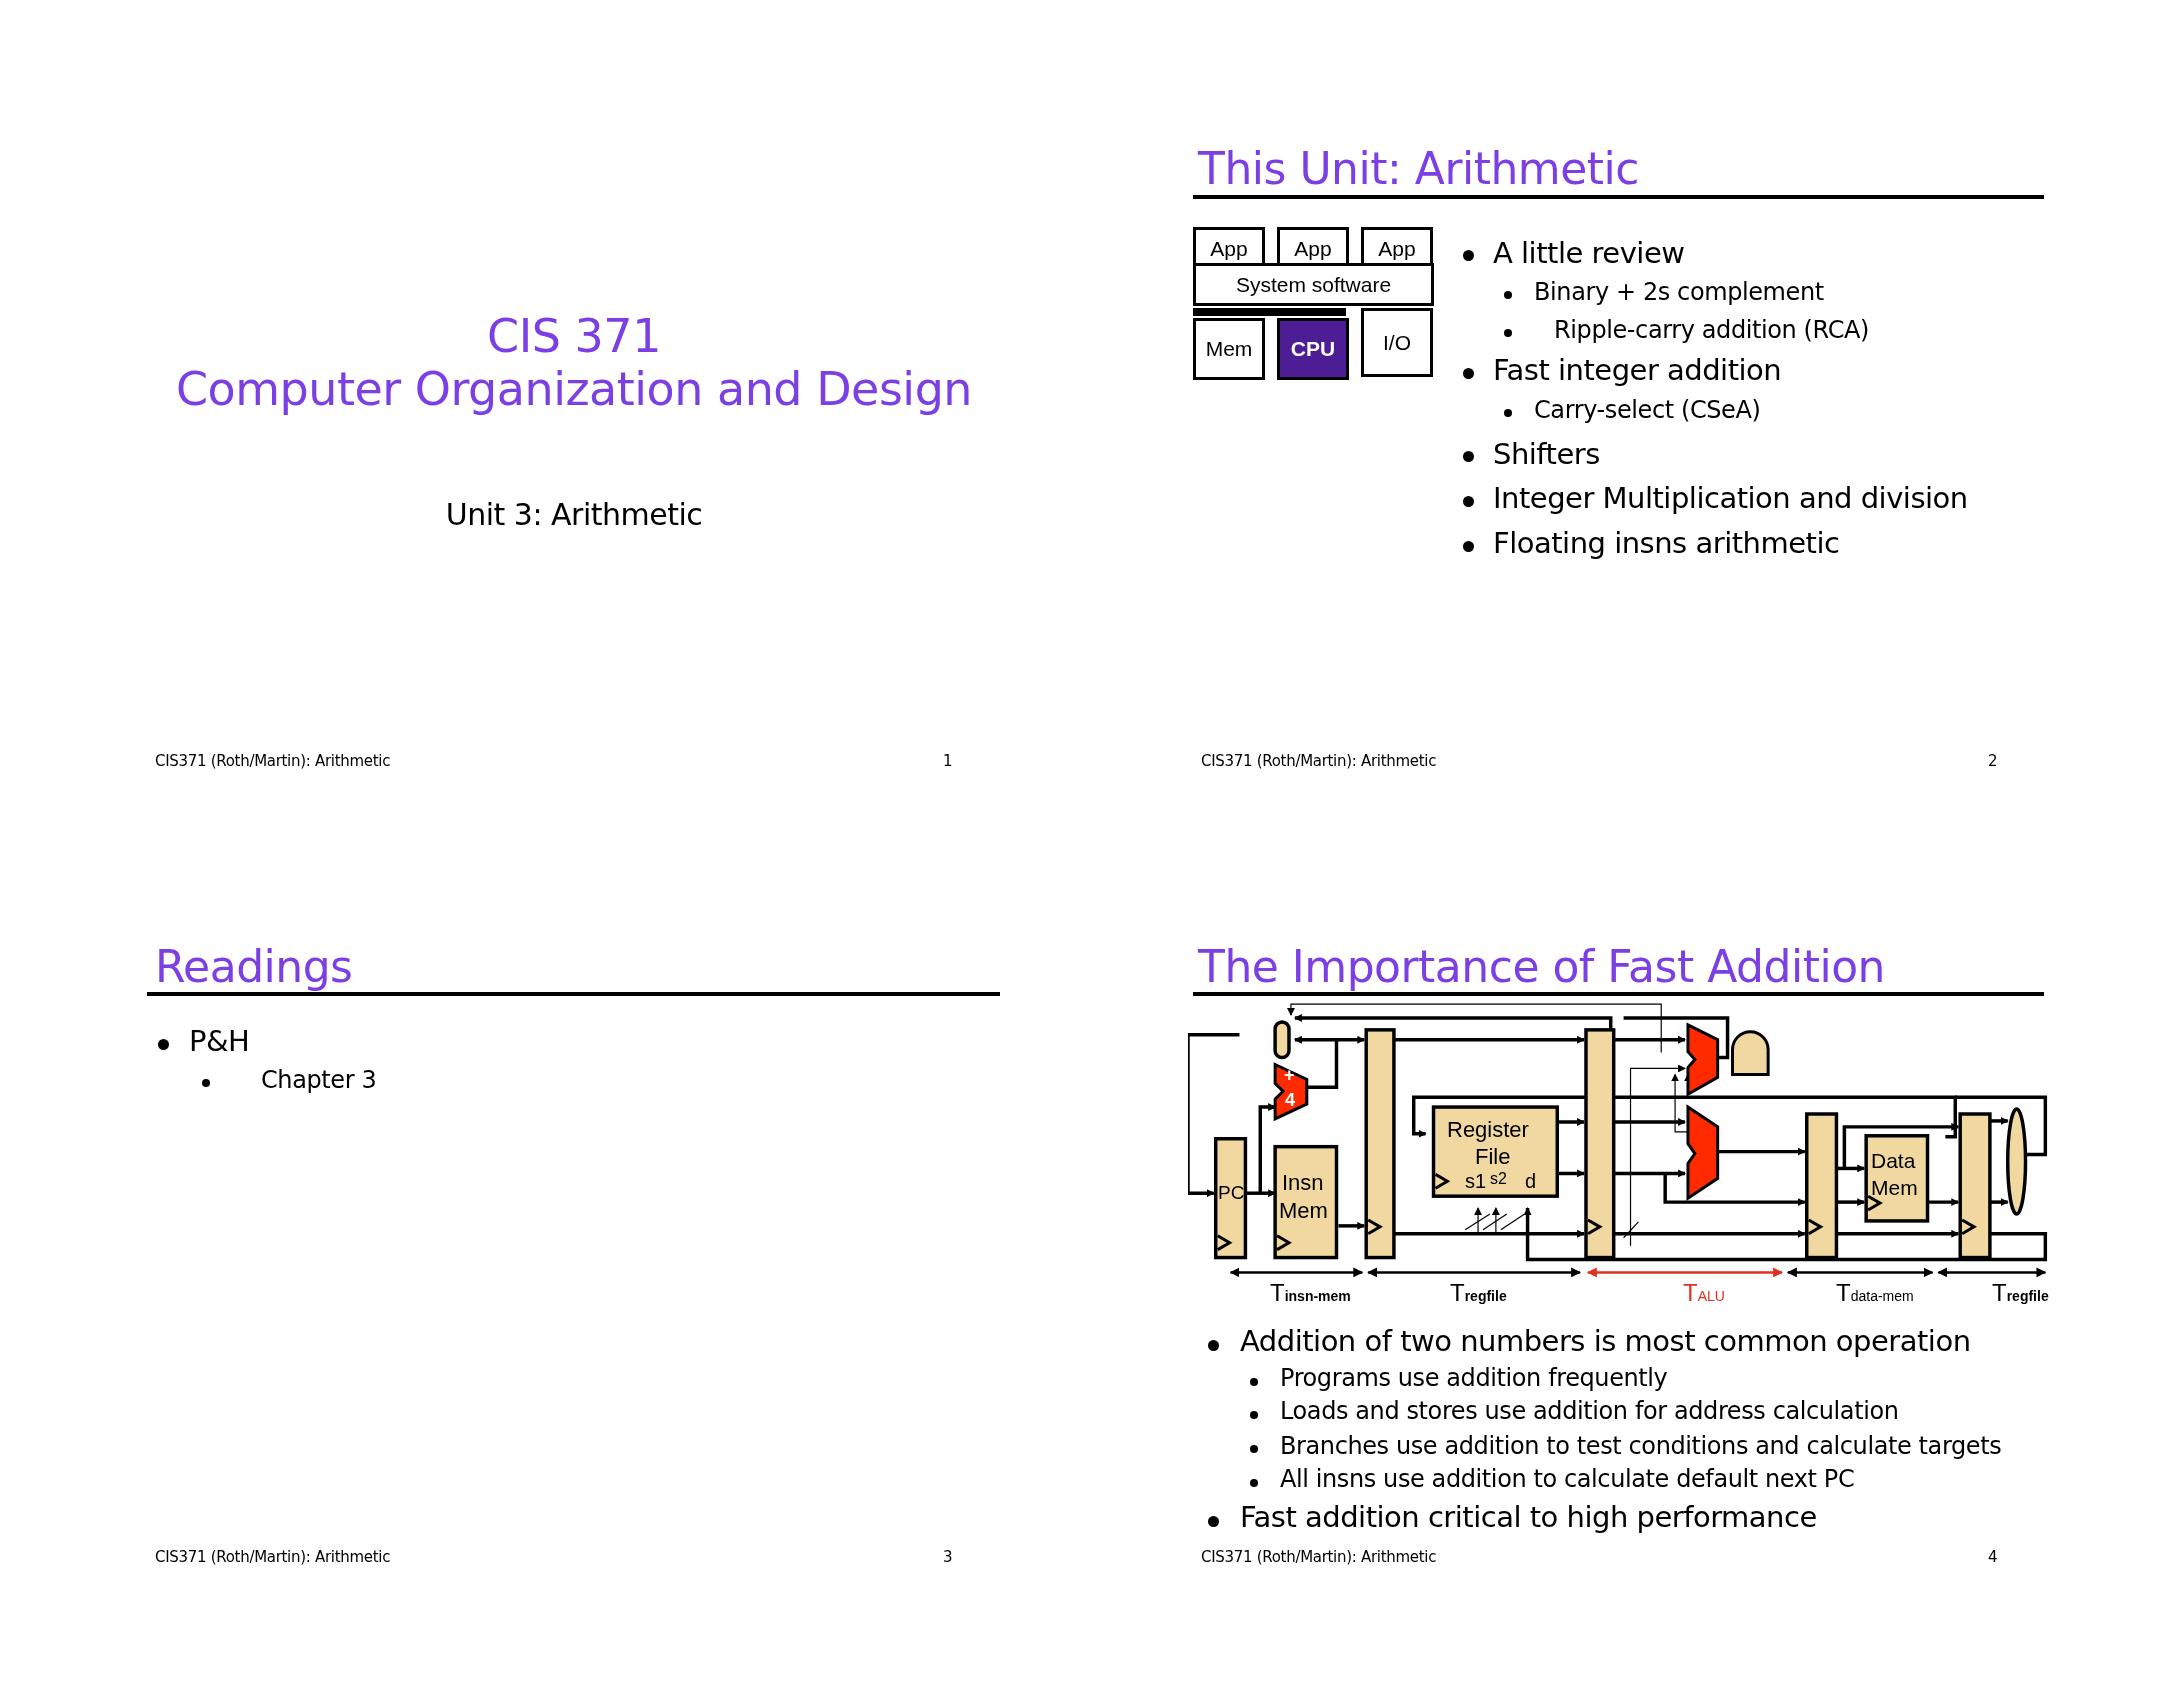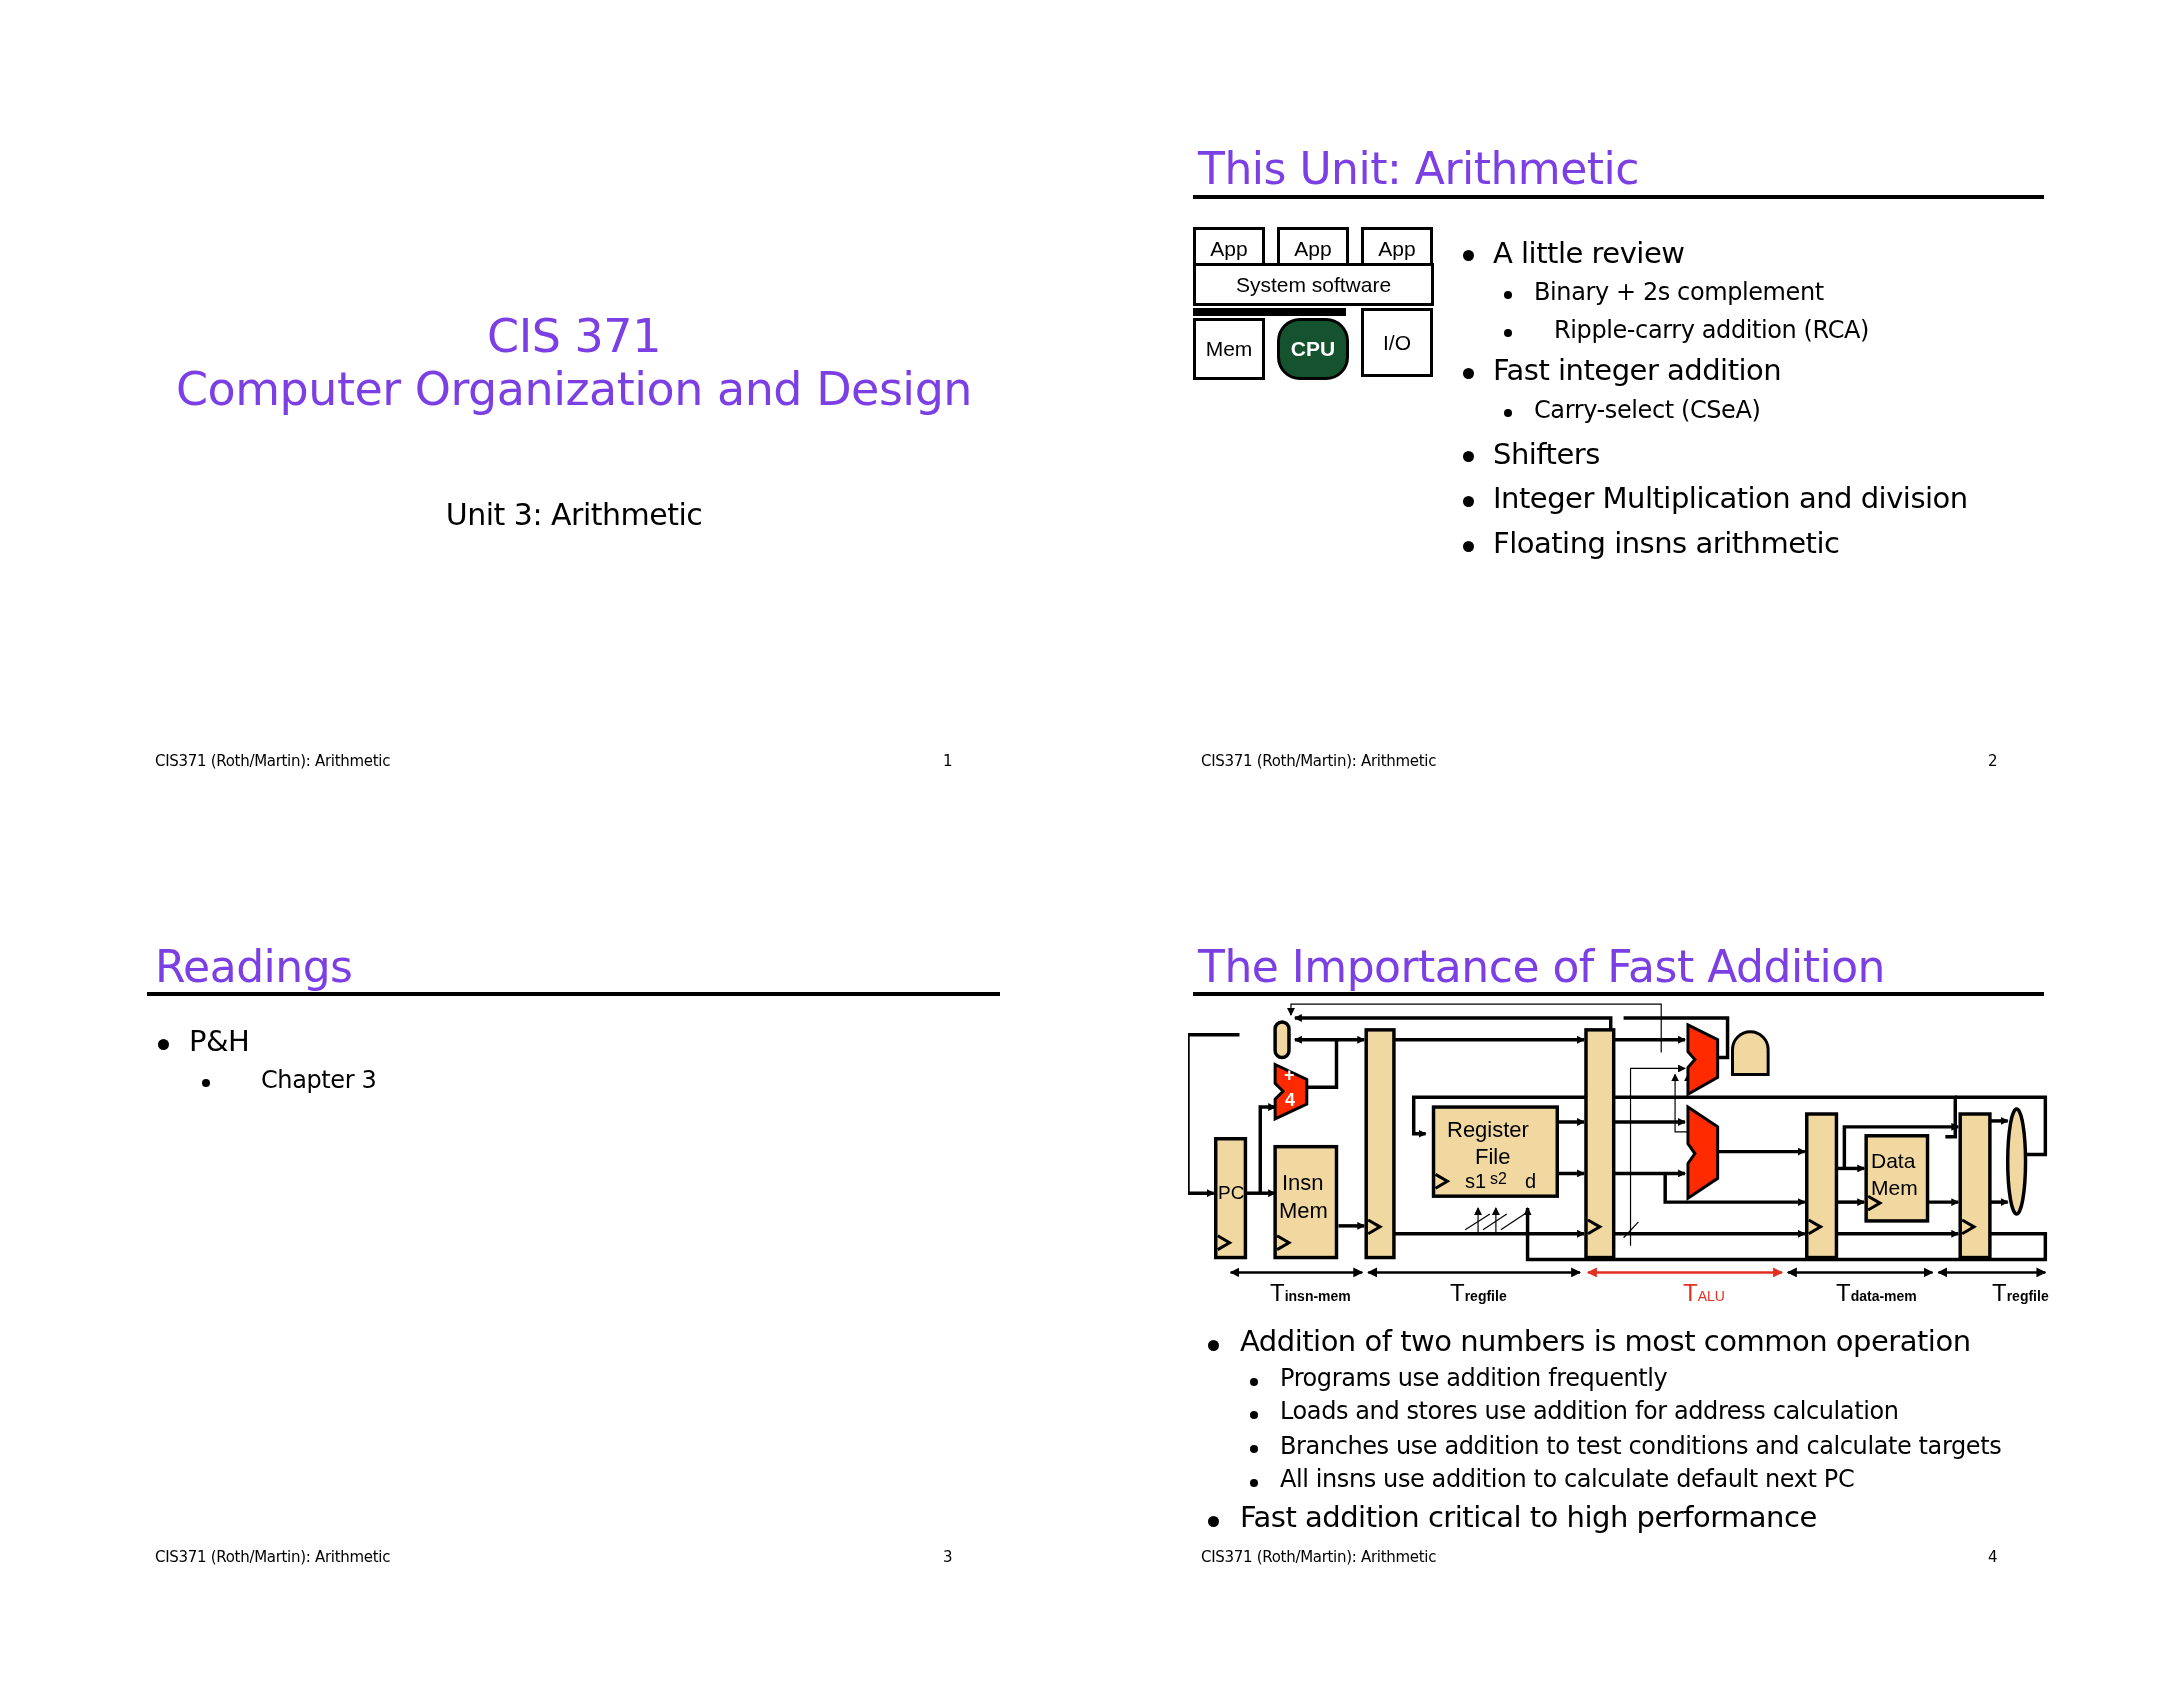--- a/index.html
+++ b/index.html
@@ -10,21 +10,21 @@
   .rule { height:4px; background:#000; }
   .footer { font-size:15px; white-space:nowrap; letter-spacing:-0.3px; }
   .pnum { font-size:15px; }
   .b1 { font-size:29px; white-space:nowrap; letter-spacing:-0.5px; }
   .b2 { font-size:24px; white-space:nowrap; letter-spacing:-0.4px; }
   .dot1 { display:inline-block; width:11px; height:11px; border-radius:50%; background:#000; position:absolute; }
   .dot2 { display:inline-block; width:8px; height:8px; border-radius:50%; background:#000; position:absolute; }
   .stackbox { position:absolute; border:3px solid #000; background:#fff; box-sizing:border-box;
               font-family:"Liberation Sans", sans-serif; font-size:21px; display:flex;
               align-items:center; justify-content:center; }
-  .cpu { background:#14532d; color:#fff; font-weight:bold; border-color:#000;border-radius:23px; }
+  .cpu { background:#4c1d95; color:#fff; font-weight:bold; border-color:#000; }
 </style>
 </head>
 <body>
 
 <div>
   <div class="abs slide-title" style="left:0; width:1148px; text-align:center; top:309px; font-size:46px;">CIS 371</div>
   <div class="abs slide-title" style="left:0; width:1148px; text-align:center; top:362px; font-size:46px;">Computer Organization and Design</div>
   <div class="abs" style="left:0; width:1148px; text-align:center; top:497px; font-size:30px; letter-spacing:-0.5px;">Unit 3: Arithmetic</div>
   <div class="abs footer" style="left:155px; top:752px;">CIS371 (Roth/Martin): Arithmetic</div>
   <div class="abs pnum" style="left:943px; top:752px;">1</div>
@@ -245,21 +245,21 @@
     <div class="abs" style="left:82px; top:279px; font-family:'Liberation Sans',sans-serif; white-space:nowrap;">
       <span style="font-size:24px;">T</span><span style="font-size:14px; font-weight:bold;">insn-mem</span>
     </div>
     <div class="abs" style="left:262px; top:279px; font-family:'Liberation Sans',sans-serif; white-space:nowrap;">
       <span style="font-size:24px;">T</span><span style="font-size:14px; font-weight:bold;">regfile</span>
     </div>
     <div class="abs" style="left:495px; top:279px; font-family:'Liberation Sans',sans-serif; white-space:nowrap; color:#e03020;">
       <span style="font-size:24px;">T</span><span style="font-size:14px; font-weight:normal;">ALU</span>
     </div>
     <div class="abs" style="left:648px; top:279px; font-family:'Liberation Sans',sans-serif; white-space:nowrap;">
-      <span style="font-size:24px;">T</span><span style="font-size:14px; font-weight:bold;">data-mem</span>
+      <span style="font-size:24px;">T</span><span style="font-size:14px; font-weight:normal;">data-mem</span>
     </div>
     <div class="abs" style="left:804px; top:279px; font-family:'Liberation Sans',sans-serif; white-space:nowrap;">
       <span style="font-size:24px;">T</span><span style="font-size:14px; font-weight:bold;">regfile</span>
     </div>
   </div>
 
   <div>
     <span class="dot1" style="left:1208px; top:1340px;"></span>
     <div class="abs b1" style="left:1240px; top:1324px;">Addition of two numbers is most common operation</div>
     <span class="dot2" style="left:1250px; top:1378px;"></span>

